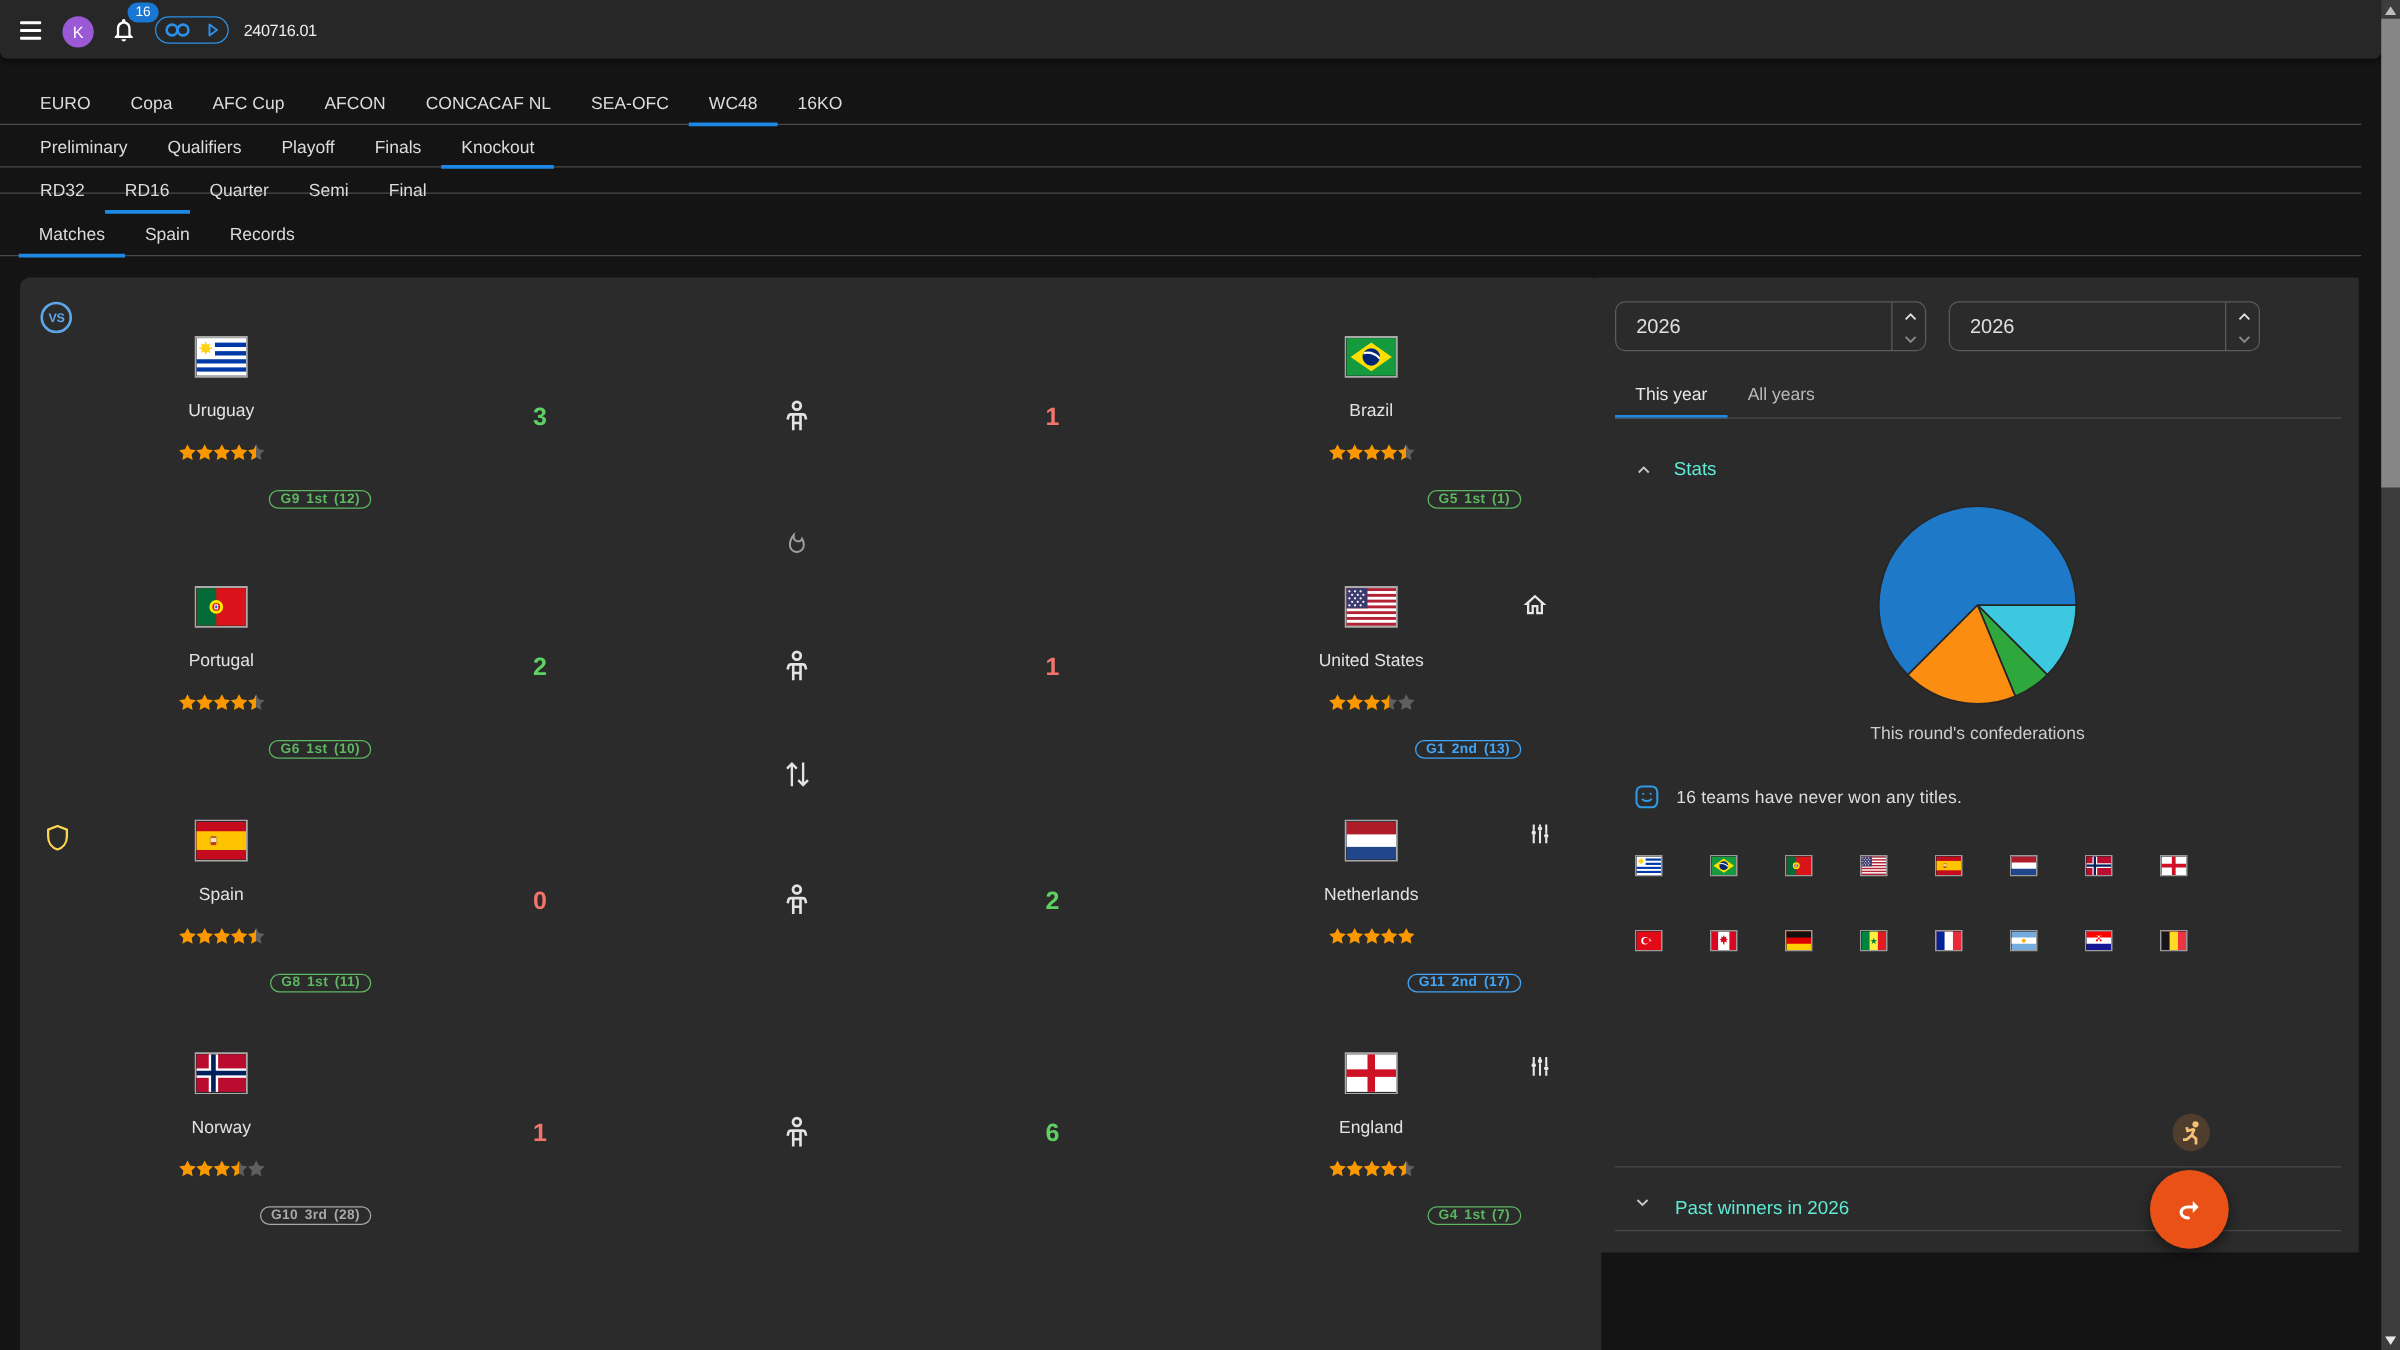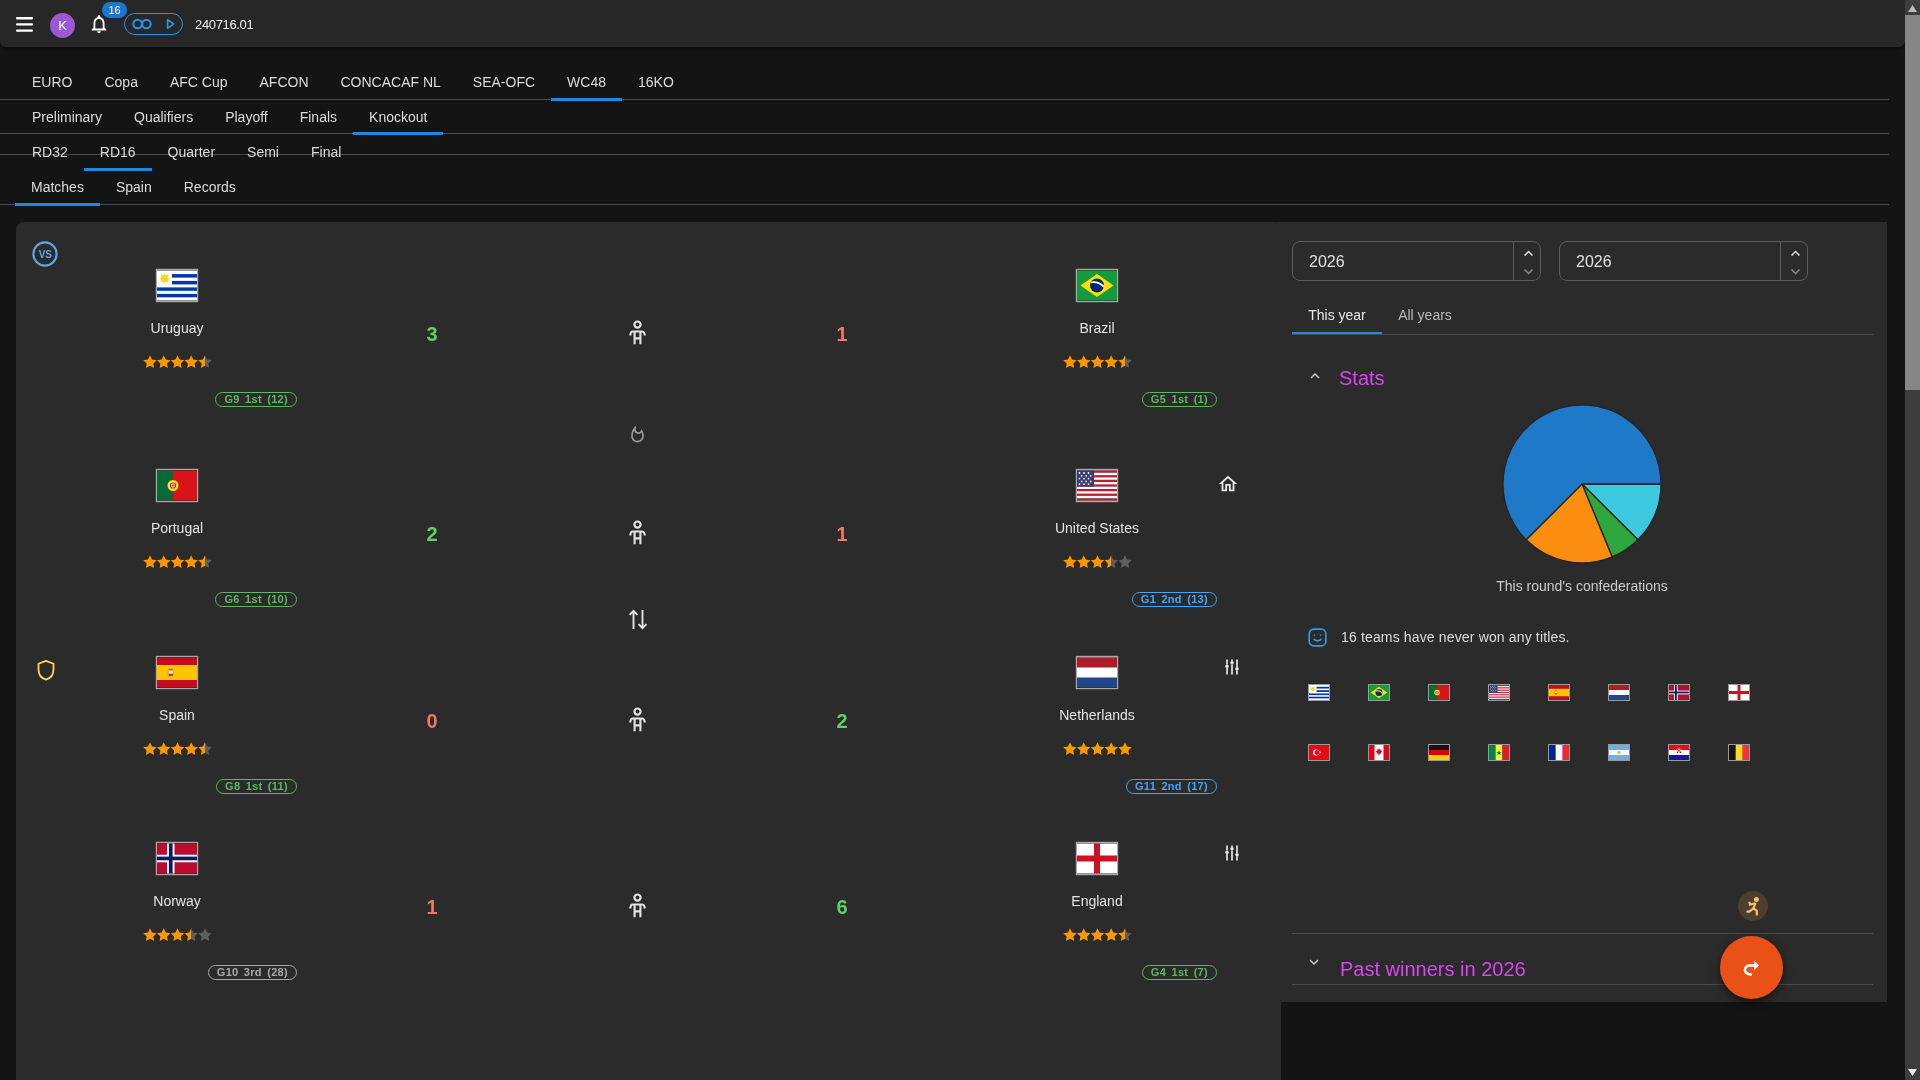--- a/index.html
+++ b/index.html
@@ -32,21 +32,21 @@
 .sc1{left:376px}.sc2{left:786px}
 .sc.w{color:#5fd163}.sc.l{color:#f3746b}
 .micon{position:absolute}
 #sbar{position:absolute;left:1905px;top:0;width:15px;height:1080px;background:#3d3d3d}
 #sthumb{position:absolute;left:1905px;top:15px;width:15px;height:375px;background:#868686}
 .selbox{position:absolute;top:19px;height:40px;width:249px;border:1px solid #5c5c5c;border-radius:8px}
 .selbox .val{position:absolute;left:16px;top:0;line-height:39px;font-size:16px;color:#e0e0e0}
 .selbox .sep{position:absolute;right:26px;top:0;bottom:0;width:1px;background:#5c5c5c}
 .rtab{position:absolute;top:73px;height:40px;line-height:40px;text-align:center;font-size:14px}
 #tabline{position:absolute;left:16px;top:112px;width:581px;height:1px;background:#4a4a4a}
-.hdr16{position:absolute;font-size:20px;color:#d946ef}
+.hdr16{position:absolute;font-size:15px;color:#5eead4}
 .divline{position:absolute;left:16px;width:581px;height:1px;background:#4a4a4a}
 #fab{position:absolute;left:1720px;top:936px;width:63px;height:63px;border-radius:50%;background:#ea5117;box-shadow:0 4px 10px rgba(0,0,0,.5);z-index:5}
 .sflag{position:absolute;width:20px;height:15px;box-shadow:0 0 0 1px #9a9a9a}
 </style>
 </head>
 <body>
 <svg width="0" height="0" style="position:absolute">
 <defs>
 <linearGradient id="half">
         <stop offset="50%" stop-color="#fb9800"></stop>

